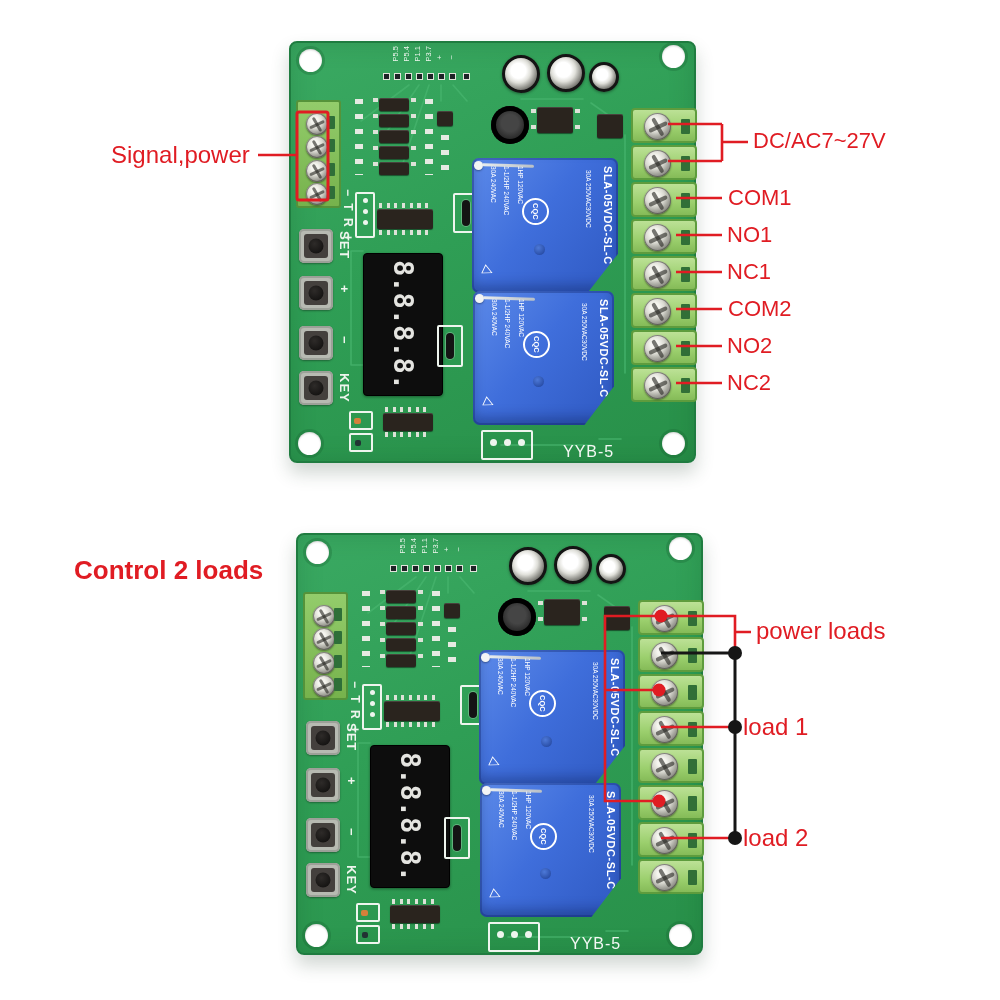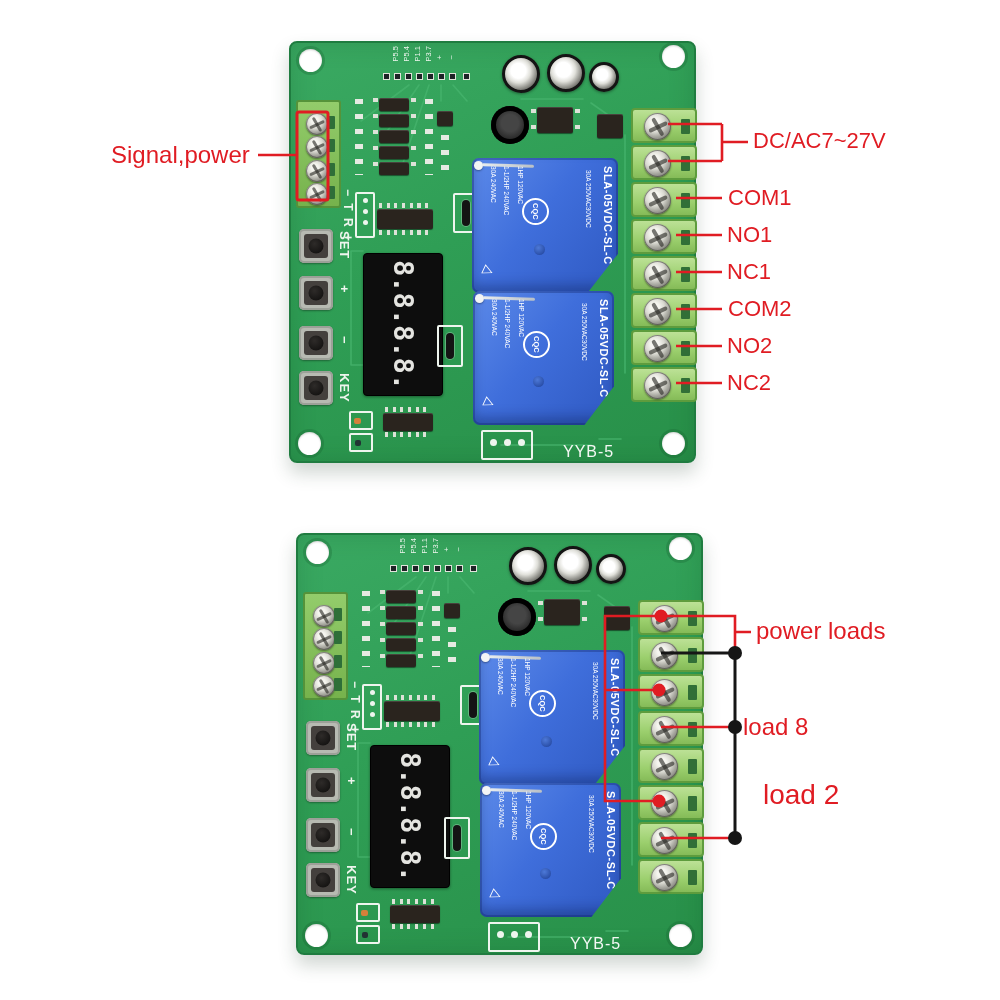--- a/index.html
+++ b/index.html
@@ -486,16 +486,17 @@
 
   <div class="ann" style="left:111px;top:155px;font-size:24px;">Signal,power</div>
   <div class="ann" style="left:753px;top:141px;font-size:22px;">DC/AC7~27V</div>
   <div class="ann" style="left:728px;top:198px;font-size:22px;">COM1</div>
   <div class="ann" style="left:727px;top:235px;font-size:22px;">NO1</div>
   <div class="ann" style="left:727px;top:272px;font-size:22px;">NC1</div>
   <div class="ann" style="left:728px;top:309px;font-size:22px;">COM2</div>
   <div class="ann" style="left:727px;top:346px;font-size:22px;">NO2</div>
   <div class="ann" style="left:727px;top:383px;font-size:22px;">NC2</div>
 
+  <div class="ann title" style="left:74px;top:570px;">Control 2 loads</div>
   <div class="ann" style="left:756px;top:631px;font-size:24px;">power loads</div>
-  <div class="ann" style="left:743px;top:727px;font-size:24px;">load 8</div>
-  <div class="ann" style="left:743px;top:795px;font-size:28px;margin-left:20px;">load 2</div>
+  <div class="ann" style="left:743px;top:727px;font-size:24px;">load 1</div>
+  <div class="ann" style="left:743px;top:838px;font-size:24px;">load 2</div>
 </div>
 
 </body></html>

